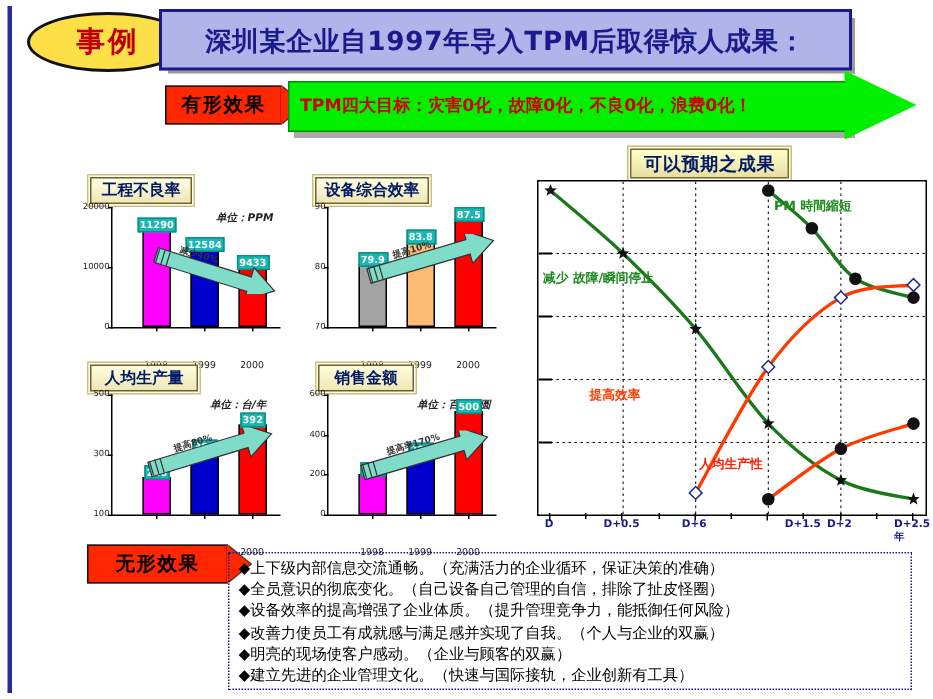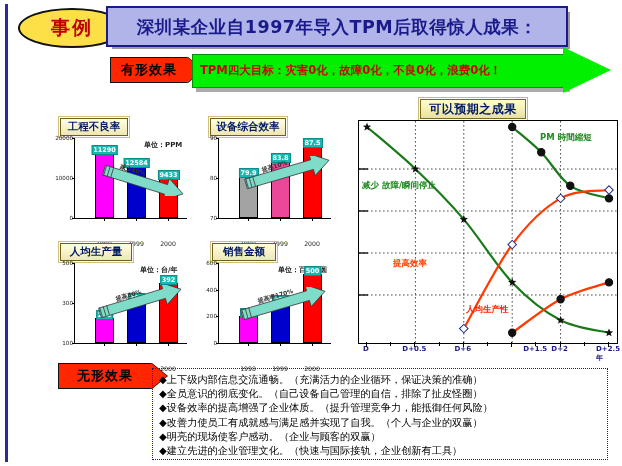--- a/index.html
+++ b/index.html
@@ -89,21 +89,21 @@
   .bar{position:absolute;bottom:0;width:17px;border:1px solid #000;}
   .bar .vlabel{
     position:absolute;left:50%;transform:translateX(-50%);
     top:-9px;background:#18b8b0;color:#ffffff;
     font-size:6.5px;font-weight:bold;padding:0 1px;white-space:nowrap;border:.5px solid #0d8d86;
   }
   .ytick{position:absolute;right:100%;margin-right:2px;transform:translateY(-50%);
          font-size:5.6px;color:#222;white-space:nowrap;}
   .ytickmark{position:absolute;right:100%;width:3px;height:1px;background:#000;}
   .xlab{position:absolute;top:102px;font-size:6.2px;color:#222;transform:translateX(-50%);}
-  .unit{position:absolute;font-size:7px;color:#222;font-weight:bold;}
+  .unit{position:absolute;font-size:7px;color:#222;font-weight:bold;font-style:italic;}
 
   
   .fatarrow{position:absolute;pointer-events:none;}
   .fatarrow .pct{position:absolute;font-size:6px;color:#333;font-weight:bold;
                  white-space:nowrap;transform-origin:left center;}
 
   
   .linebox{position:absolute;left:358px;top:120px;width:258px;height:222px;
            border:1.2px solid #000;background:#fff;}
   .lc-label{position:absolute;font-size:8.5px;font-weight:bold;white-space:nowrap;}
@@ -184,21 +184,21 @@
           <div class="ytickmark" style="top: 80px;"></div>
           <div class="ytick" style="top: 40px;">80</div>
           <div class="ytickmark" style="top: 40px;"></div>
           <div class="ytick" style="top: 0px;">90</div>
           <div class="ytickmark" style="top: 0px;"></div>
           <div class="bar" style="left: 20px; height: 39.6px; background: #a3a3a3;">
             <span class="vlabel">79.9</span>
           </div>
           <div class="xlab" style="left: 29px;">1998</div>
           <div style="position: absolute; top: 100%; width: 1px; height: 3px; background: rgb(0, 0, 0); left: 29px;"></div>
-          <div class="bar" style="left: 52px; height: 55.2px; background: #ec4899;">
+          <div class="bar" style="left: 52px; height: 55.2px; background: #fdba74;">
             <span class="vlabel">83.8</span>
           </div>
           <div class="xlab" style="left: 61px;">1999</div>
           <div style="position: absolute; top: 100%; width: 1px; height: 3px; background: rgb(0, 0, 0); left: 61px;"></div>
           <div class="bar" style="left: 84px; height: 70px; background: rgb(255, 0, 0);">
             <span class="vlabel">87.5</span>
           </div>
           <div class="xlab" style="left: 93px;">2000</div>
           <div style="position: absolute; top: 100%; width: 1px; height: 3px; background: rgb(0, 0, 0); left: 93px;"></div>
         </div>
@@ -310,21 +310,21 @@
         <rect x="150.2" y="120.6" width="6" height="6" transform="rotate(45 153.2 123.6)" fill="#fff" stroke="#1a2a8c"></rect>
         <rect x="198.60000000000002" y="74.4" width="6" height="6" transform="rotate(45 201.60000000000002 77.4)" fill="#fff" stroke="#1a2a8c"></rect>
         <rect x="247" y="66" width="6" height="6" transform="rotate(45 250 69)" fill="#fff" stroke="#1a2a8c"></rect>
         <path d="M153.2,211.8 C161.3,206.2 185.5,186.6 201.6,178.2 C217.7,169.8 241.9,164.2 250.0,161.4" fill="none" stroke="#ff3a00" stroke-width="2.2"></path>
         <circle cx="153.2" cy="211.8" r="3.6" fill="#111" stroke="#111" stroke-width="1.2"></circle>
         <circle cx="201.60000000000002" cy="178.2" r="3.6" fill="#111" stroke="#111" stroke-width="1.2"></circle>
         <circle cx="250" cy="161.4" r="3.6" fill="#111" stroke="#111" stroke-width="1.2"></circle>
       </svg>
   </div>
   <div id="lc-annots">
-      <div class="lc-label" style="left: 540px; top: 132px; color: rgb(30, 139, 30);">PM 時間縮短</div>
+      <div class="lc-label" style="left: 516px; top: 132px; color: rgb(30, 139, 30);">PM 時間縮短</div>
       <div class="lc-label" style="left: 362px; top: 180px; color: rgb(30, 139, 30);">减少 故障/瞬间停止</div>
       <div class="lc-label" style="left: 393px; top: 258px; color: rgb(255, 64, 0);">提高效率</div>
       <div class="lc-label" style="left: 466px; top: 304px; color: rgb(255, 32, 0);">人均生产性</div>
     </div>
   <div id="lc-xlabels">
       <div class="lc-xlab" style="left: 366px;">D</div>
       <div style="position: absolute; left: 366px; top: 342px; width: 1px; height: 5px; background: rgb(0, 0, 0);"></div>
       <div style="position: absolute; left: 390.2px; top: 342px; width: 1px; height: 4px; background: rgb(0, 0, 0);"></div>
       <div class="lc-xlab" style="left: 414.4px;">D+0.5</div>
       <div style="position: absolute; left: 414.4px; top: 342px; width: 1px; height: 5px; background: rgb(0, 0, 0);"></div>

